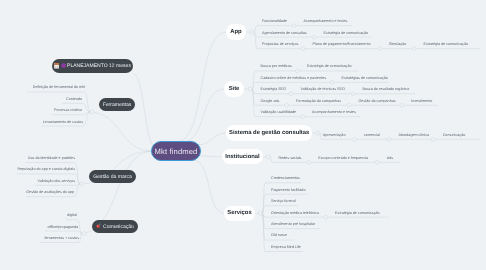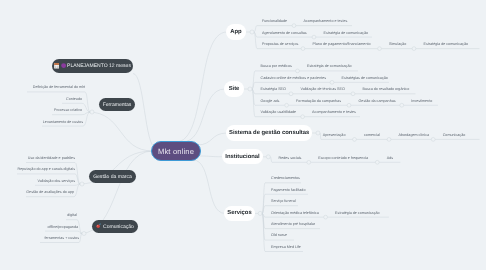--- a/index.html
+++ b/index.html
@@ -91,21 +91,21 @@
       <path d="M35 185.3L75 185.3C77.75 185.3,77.25 184,80 184" fill="none" stroke="#ccd4da" stroke-width="0.5"></path>
       <path d="M26 196.7L74 196.7C77.3 196.7,76.7 184,80 184" fill="none" stroke="#ccd4da" stroke-width="0.5"></path>
       <path d="M80 233.5C120.15 233.5,112.85 151,153 151" fill="none" stroke="#ccd4da" stroke-width="0.5"></path>
       <circle cx="84" cy="233.5" r="2" fill="#eef2f5" stroke="#ccd4da" stroke-width="0.45"></circle>
       <path d="M66 219.7L77 219.7C79.75 219.7,79.25 233.5,82 233.5" fill="none" stroke="#ccd4da" stroke-width="0.5"></path>
       <path d="M45 231.1L78 231.1C80.2 231.1,79.8 233.5,82 233.5" fill="none" stroke="#ccd4da" stroke-width="0.5"></path>
       <path d="M40 242.5L79 242.5C80.65 242.5,80.35 233.5,82 233.5" fill="none" stroke="#ccd4da" stroke-width="0.5"></path>
       <path d="M133 73.5C144.5 73.5,144.5 148,156 148" fill="none" stroke="#ccd4da" stroke-width="0.5"></path>
     </svg>
 <div class="node root" id="root-node" style="left: 151px; top: 141px; height: 20px; min-width: 50px;">
-      <span>Mkt online</span>
+      <span>Mkt findmed</span>
     </div>
     <div class="node white" id="node-app" style="left: 226px; top: 24px; height: 16px; min-width: 20px;">
       <span>App</span>
     </div>
     <div class="leaf" style="left: 262px; top: 18px;">Funcionalidade</div>
     <div class="leaf" style="left: 303.5px; top: 18px;">Acompanhamento e testes</div>
     <div class="leaf" style="left: 262px; top: 29.5px;">Agendamento de consultas</div>
     <div class="leaf" style="left: 323.5px; top: 29.5px;">Estratégia de comunicação</div>
     <div class="leaf" style="left: 262px; top: 41px;">Propostas de serviços</div>
     <div class="leaf" style="left: 312.5px; top: 41px;">Plano de pagamento/financiamento</div>

